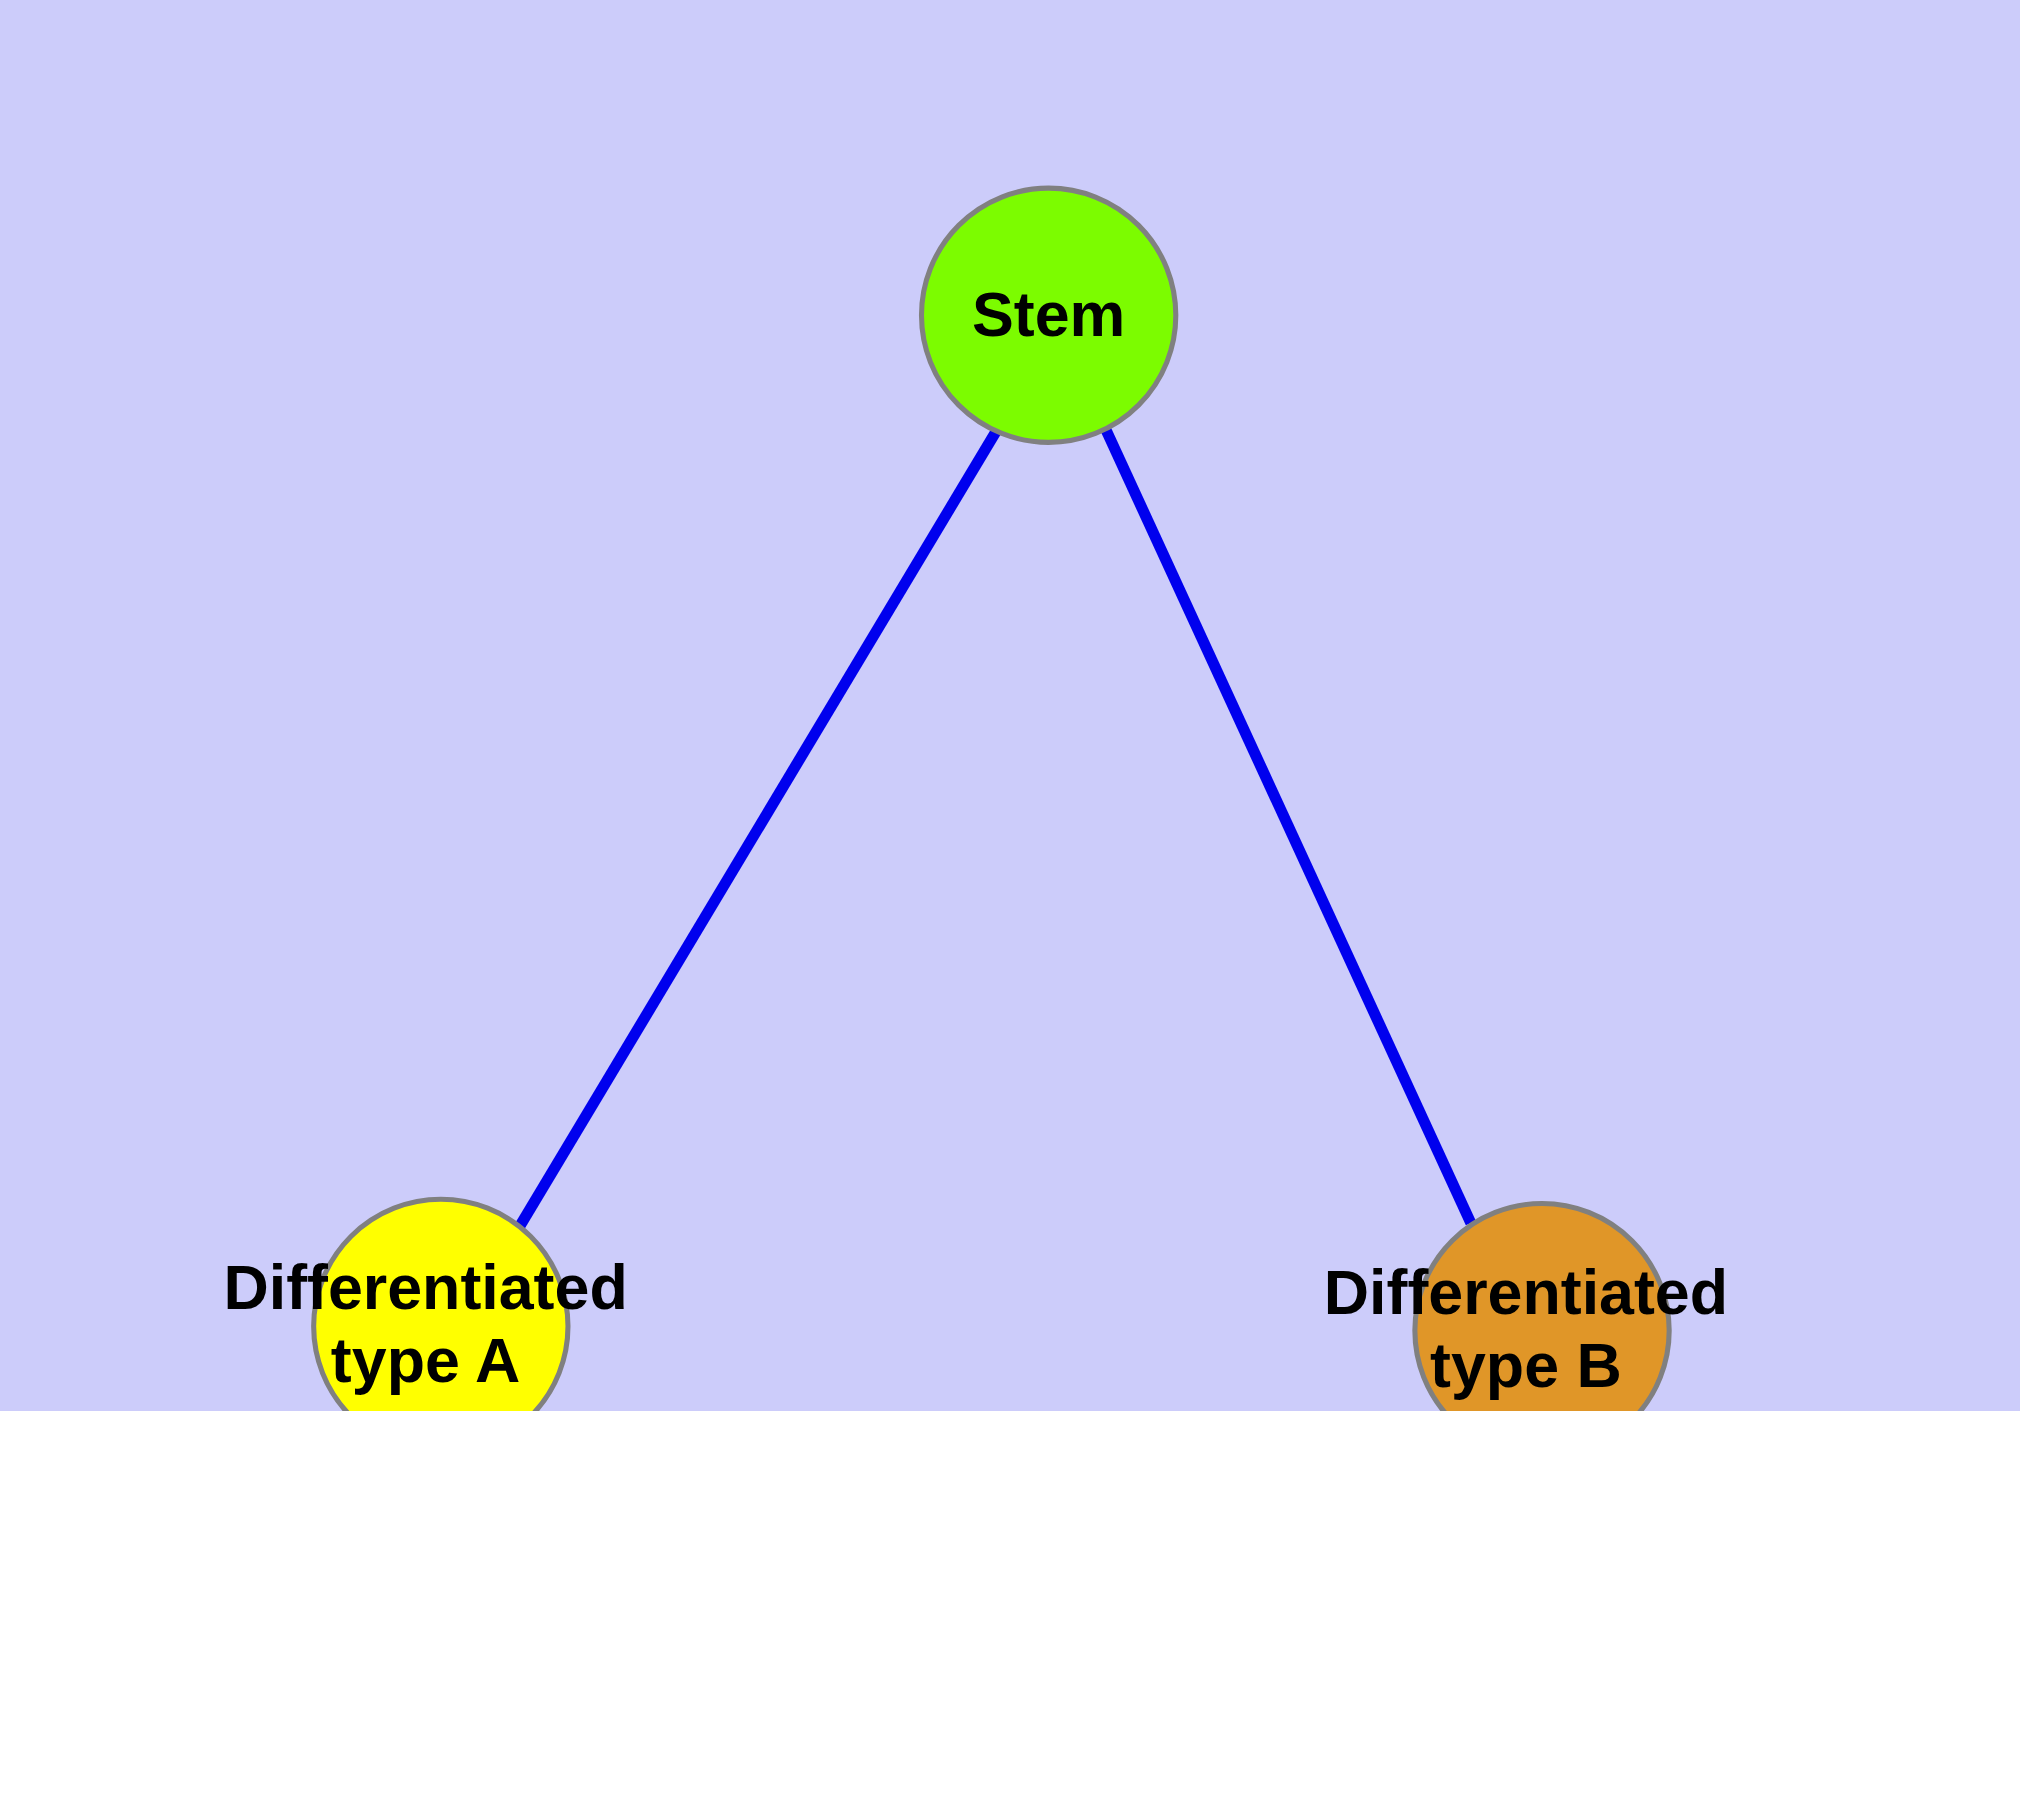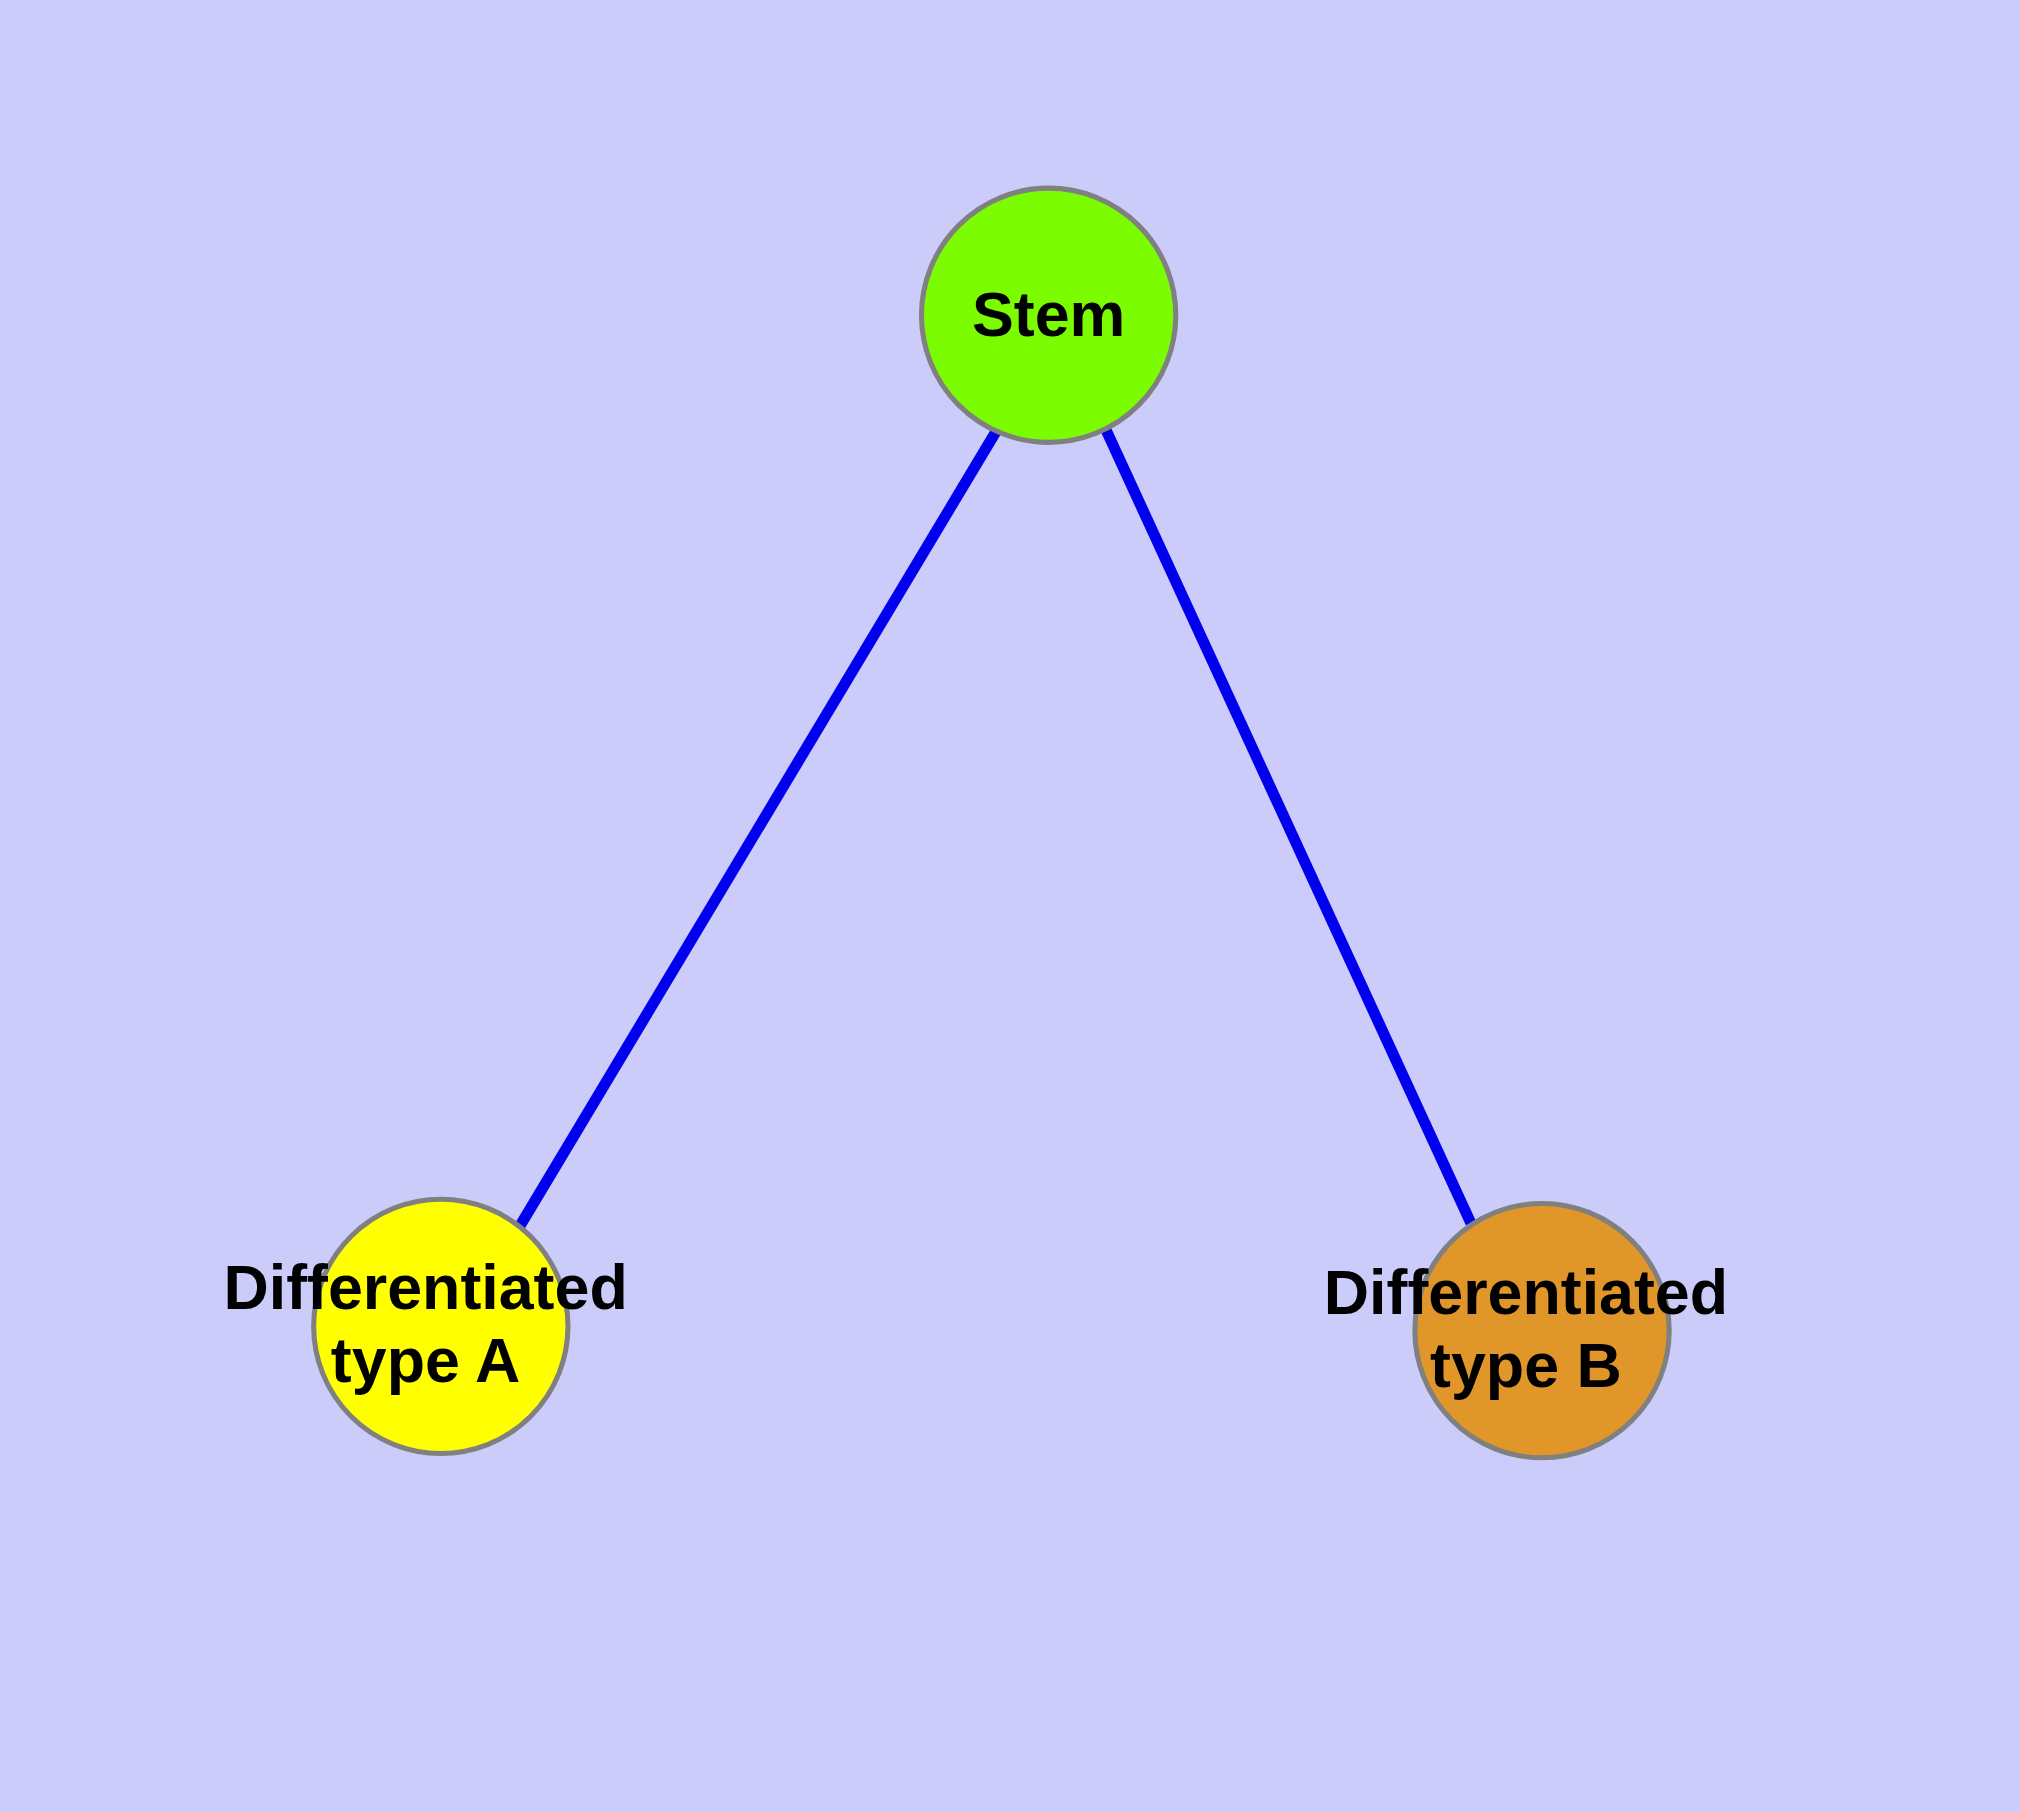--- a/index.html
+++ b/index.html
@@ -26,21 +26,21 @@
   .node-label {
     font-family: "Liberation Sans", sans-serif;
     font-weight: bold;
     fill: #000000;
     paint-order: normal;
   }
 </style>
 </head>
 <body style="background: rgb(255, 255, 255);">
 
-<div id="canvas" style="width: 2021px; height: 1812px;">
+<div id="canvas" style="width: 2021px; height: 1411px;">
   <svg id="graph-svg" viewBox="0 0 2384 2138" preserveAspectRatio="none" xmlns="http://www.w3.org/2000/svg" style="width: 2021px; height: 1812px;">
     <rect id="bg-rect" x="0" y="0" width="2384" height="2138" fill="#ccccfa"></rect>
     <g id="edge-layer">
         <line x1="1175" y1="509" x2="613" y2="1447" stroke="#0000ee" stroke-width="13" stroke-linecap="butt"></line>
         <line x1="1305" y1="508" x2="1735" y2="1443" stroke="#0000ee" stroke-width="13" stroke-linecap="butt"></line>
       </g>
     <g id="node-layer">
         <circle cx="1237" cy="372" r="150" fill="#7cfc00" stroke="#808080" stroke-width="6"></circle>
         <circle cx="520" cy="1565" r="150" fill="#ffff00" stroke="#808080" stroke-width="6"></circle>
         <circle cx="1819" cy="1570" r="150" fill="#e09628" stroke="#808080" stroke-width="6"></circle>

